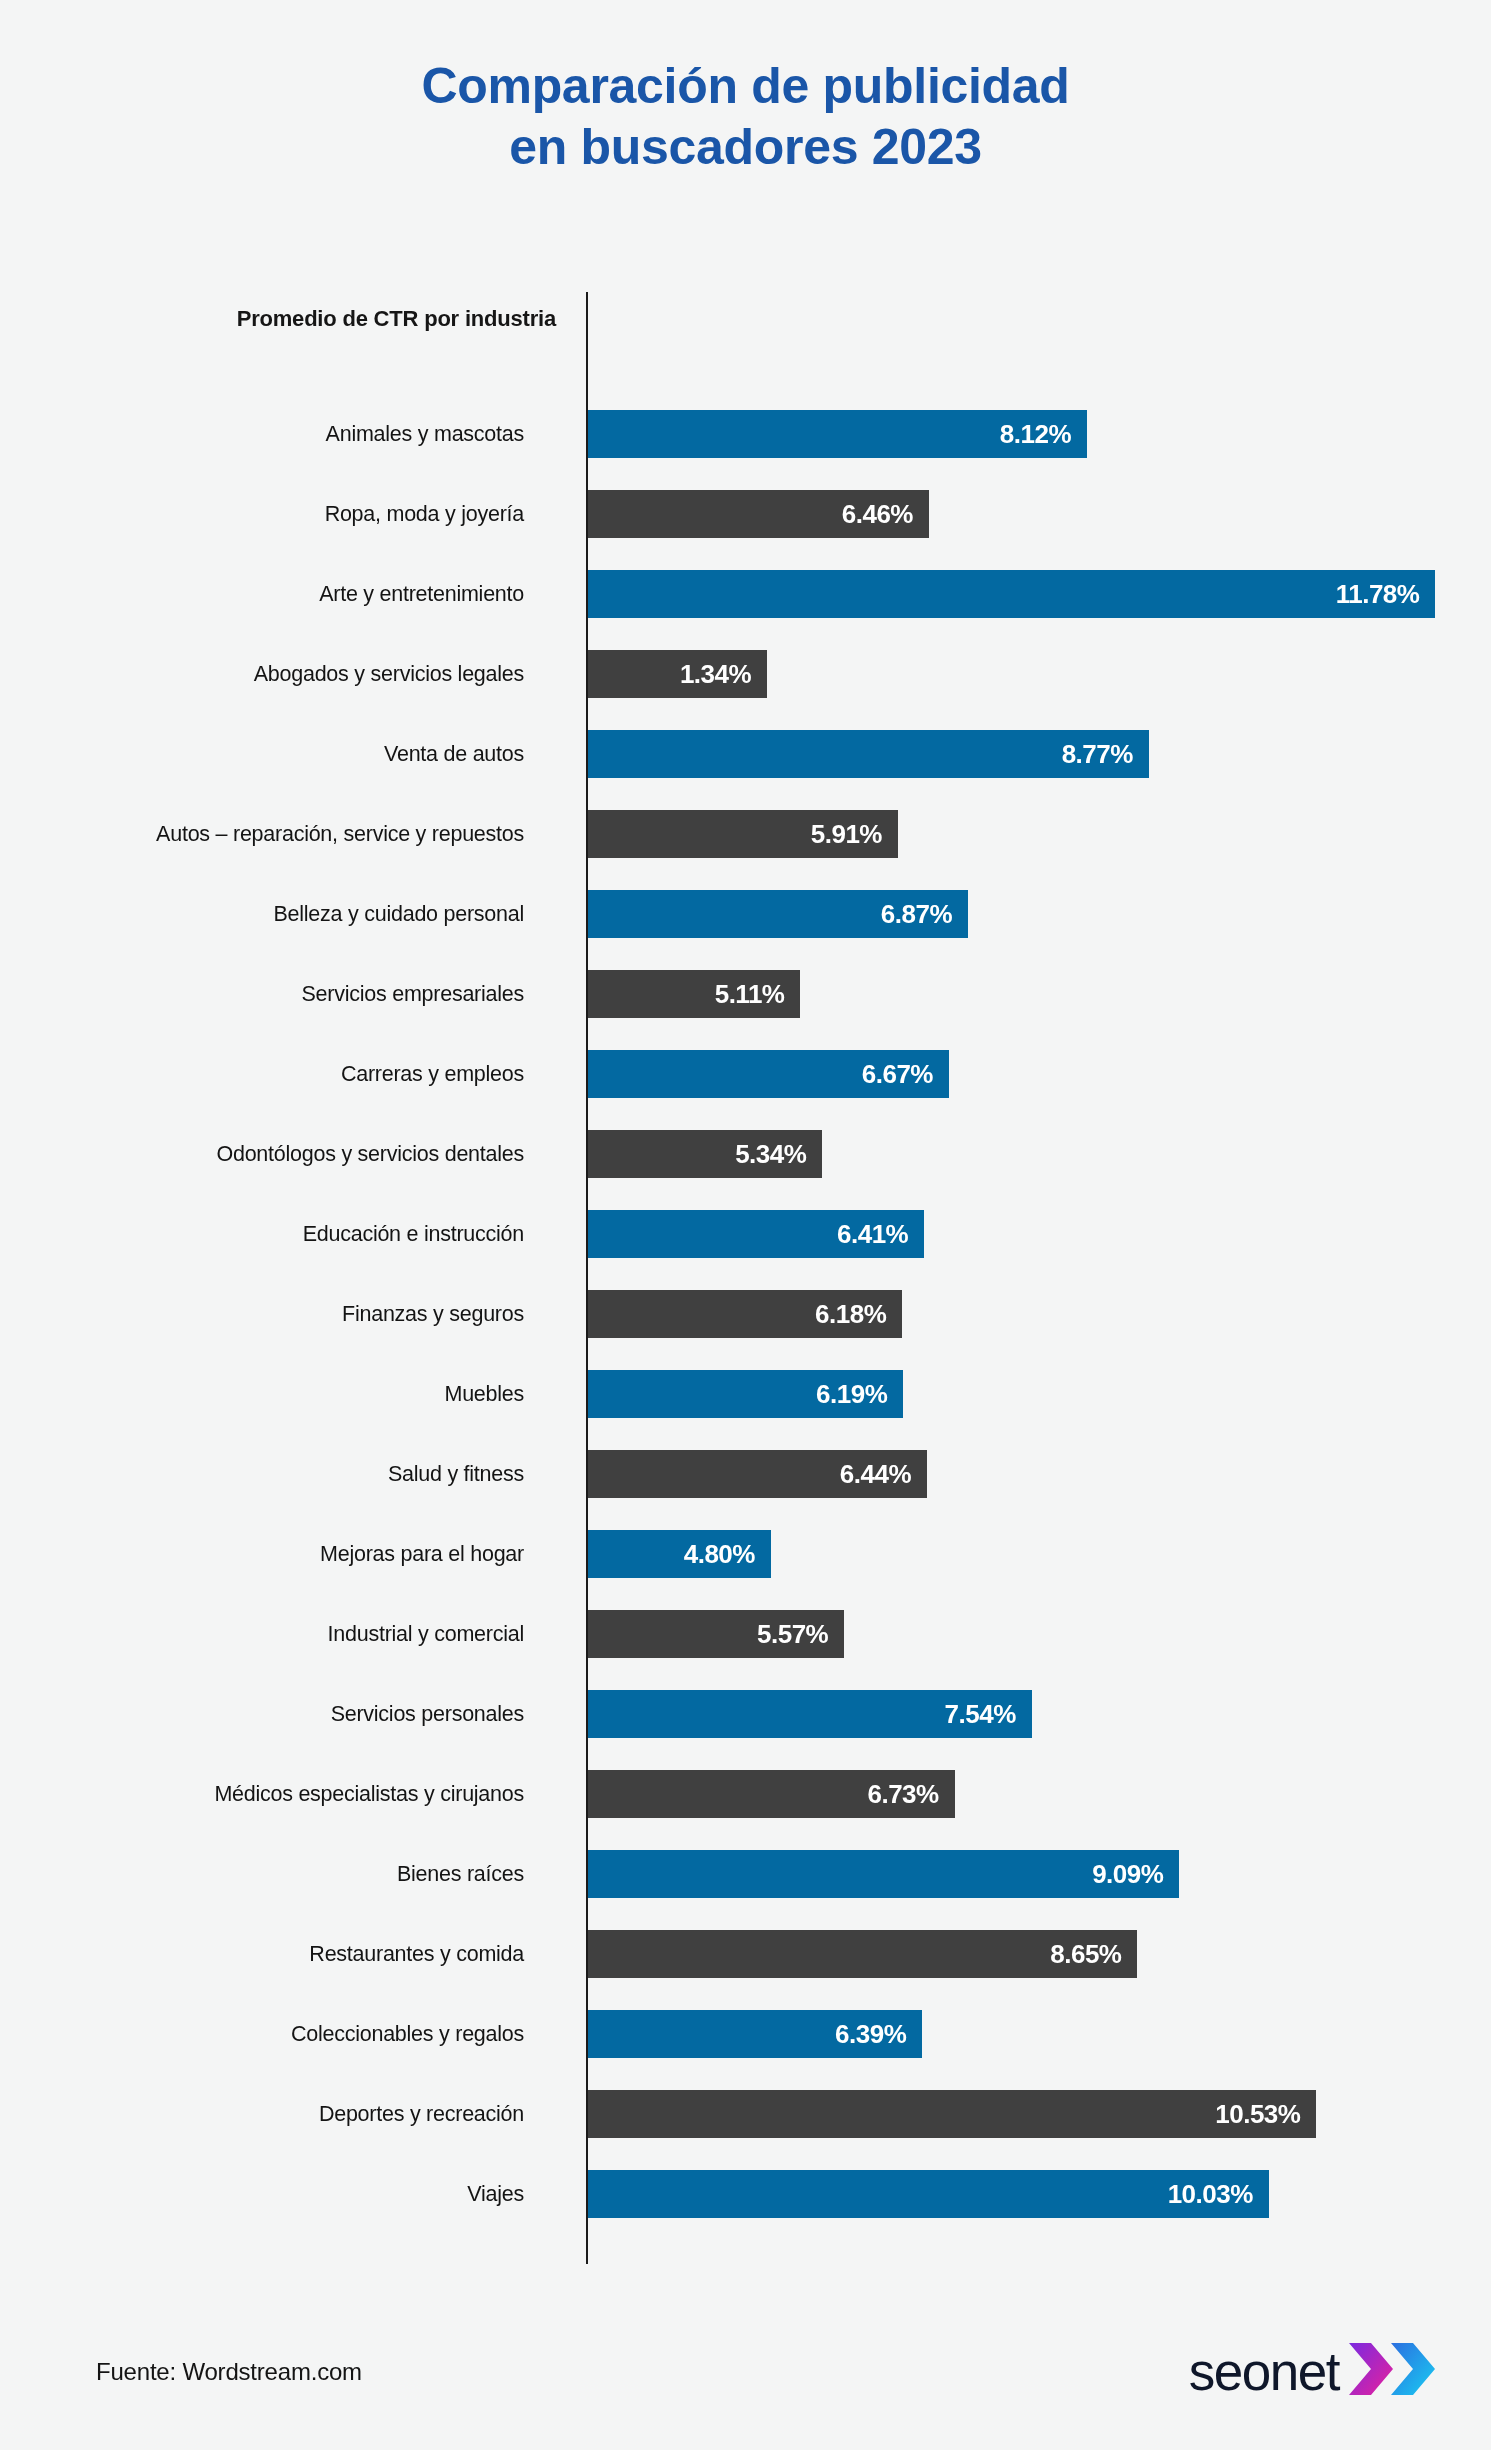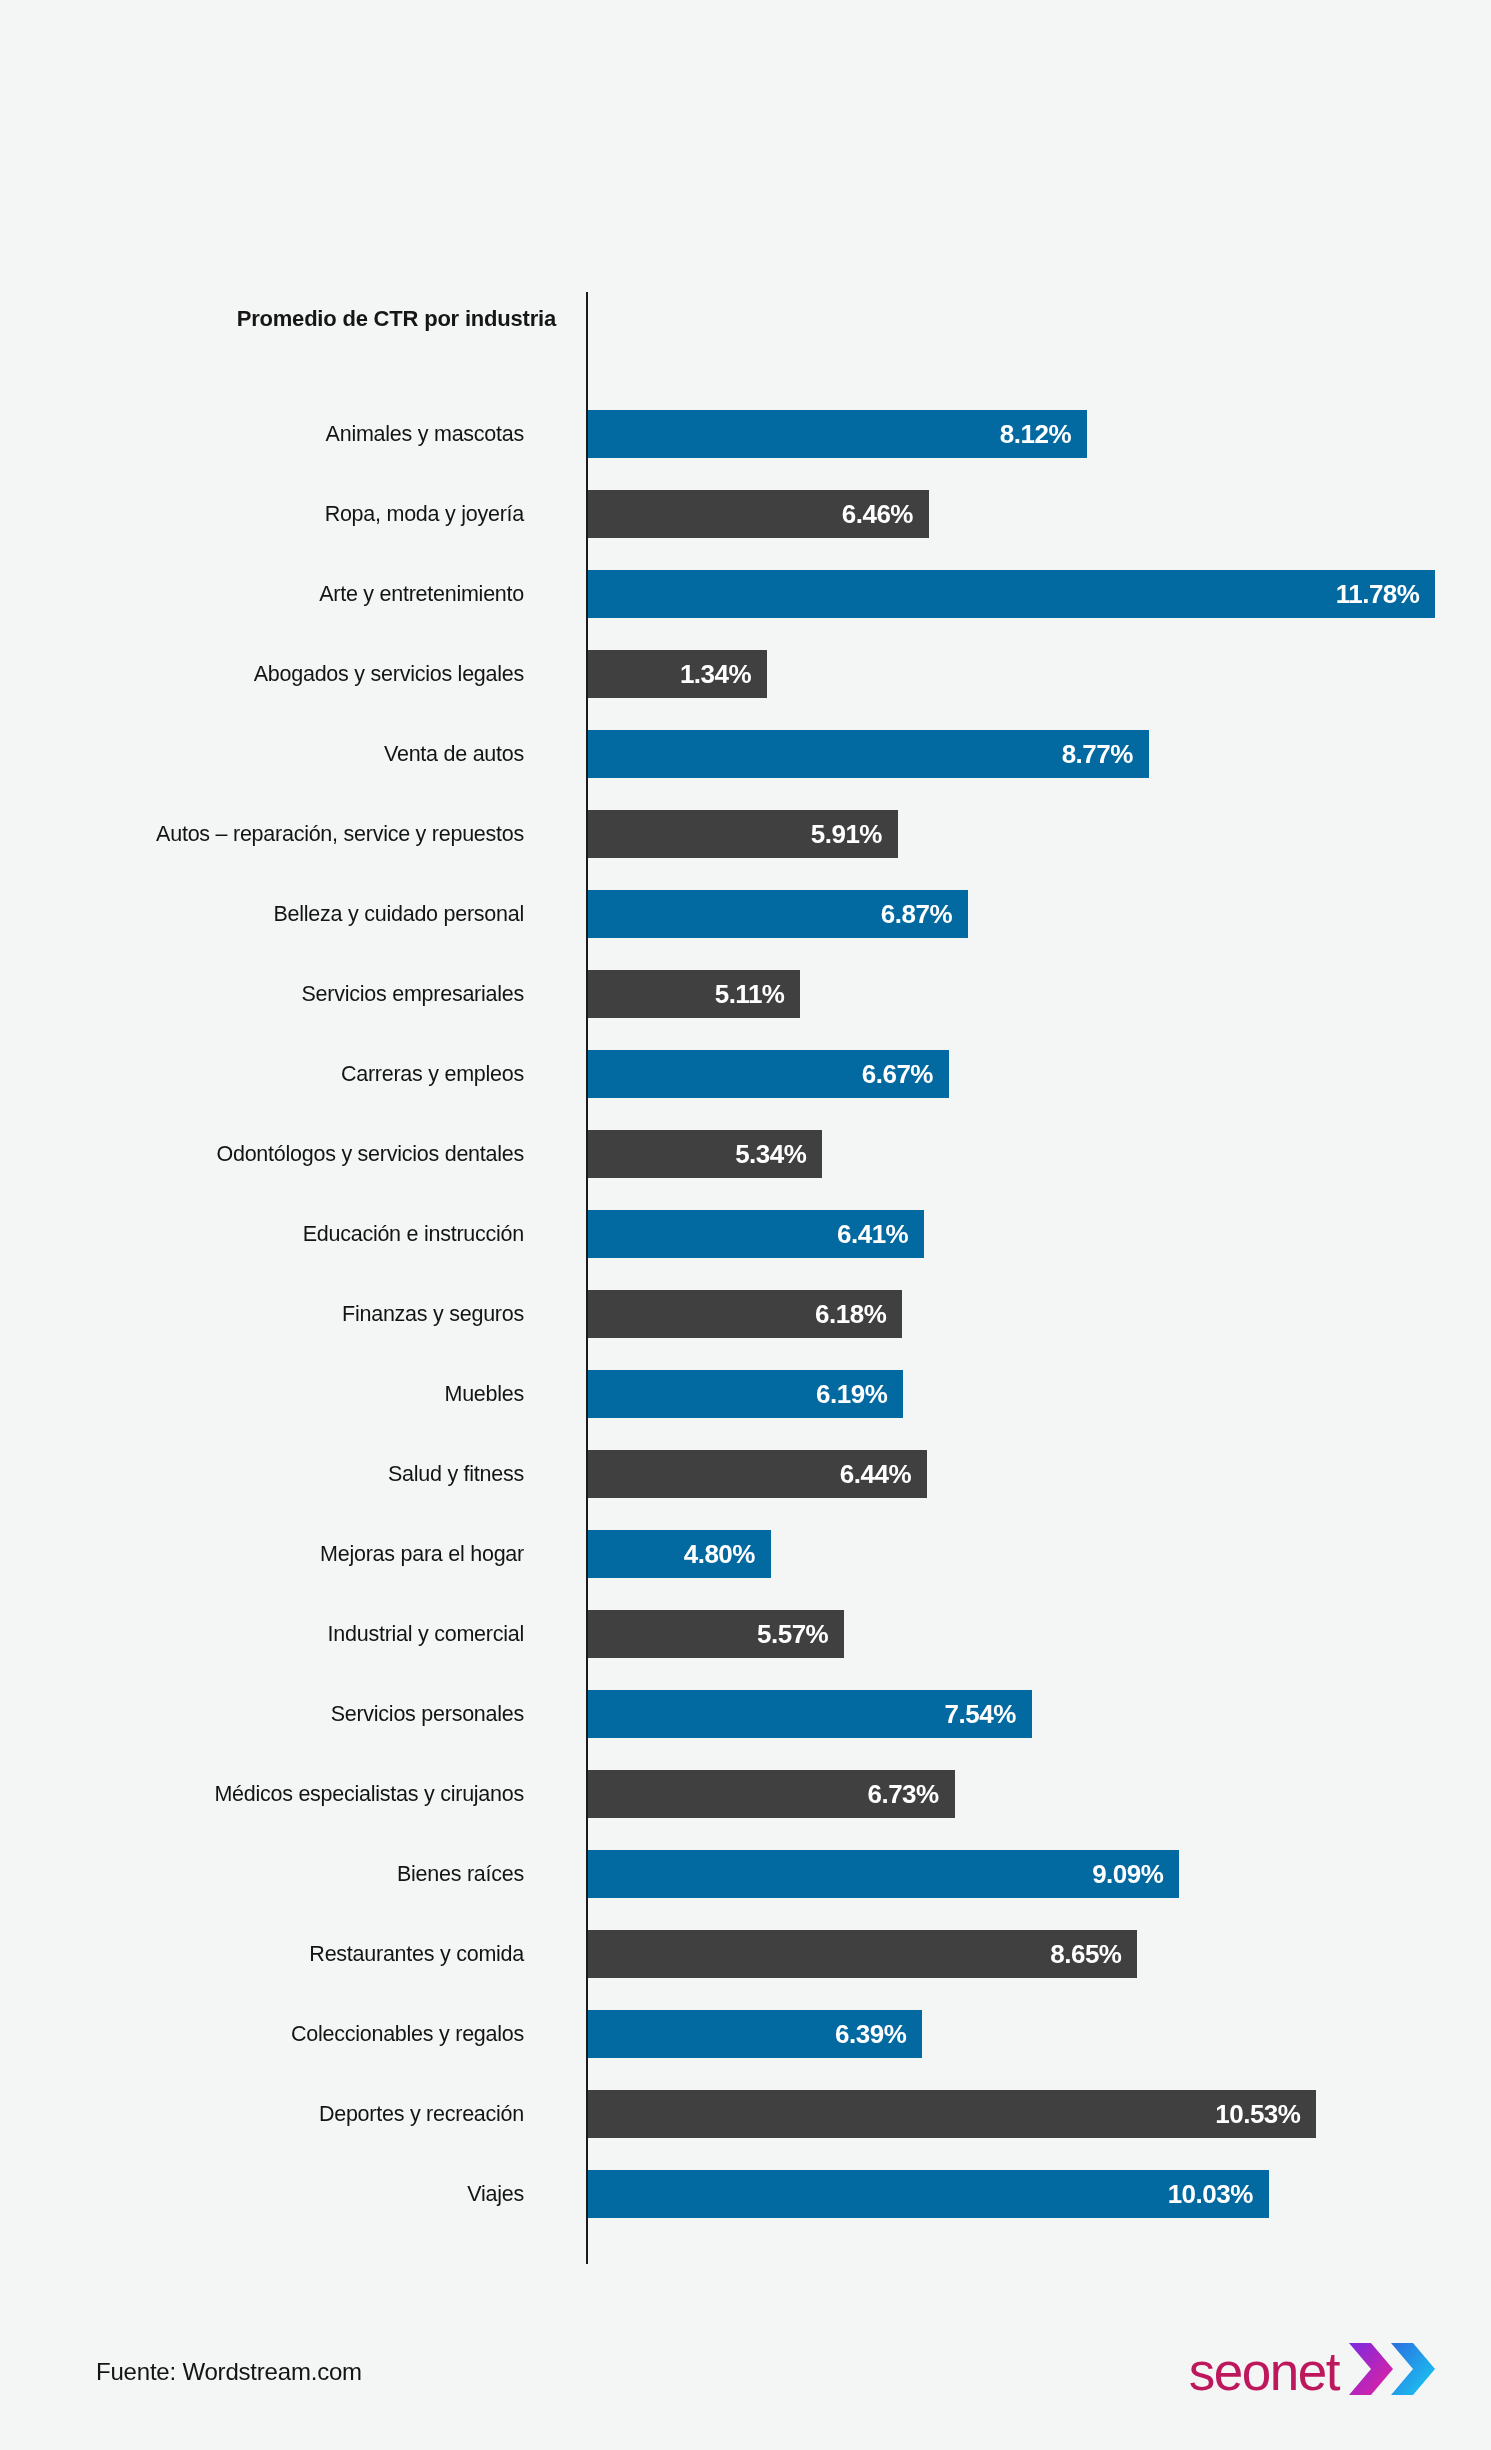--- a/index.html
+++ b/index.html
@@ -118,31 +118,35 @@
     position: absolute;
     right: 52px;
     top: 2340px;
     display: flex;
     align-items: center;
     height: 62px;
   }
   #logo-word {
     font-size: 53px;
     font-weight: normal;
-    color: #be185d;
+    color: #0f172a;
     letter-spacing: -1.5px;
     line-height: 1;
   }
   #logo-chevrons { margin-left: 8px; display: block; }
 </style>
 </head>
 <body>
 
 <div id="page">
 
+  <div id="title-block">
+    <span class="tline">Comparación de publicidad</span>
+    <span class="tline">en buscadores 2023</span>
+  </div>
 
   <div id="chart">
     <div id="subtitle">Promedio de CTR por industria</div>
     <div id="axis-line"></div>
     <div id="rows">
         <div class="row" style="top: 410px;">
           <div class="row-label">Animales y mascotas</div>
           <div class="bar blue" style="width: 499.024px;">
             <span class="bar-value">8.12%</span>
           </div>

